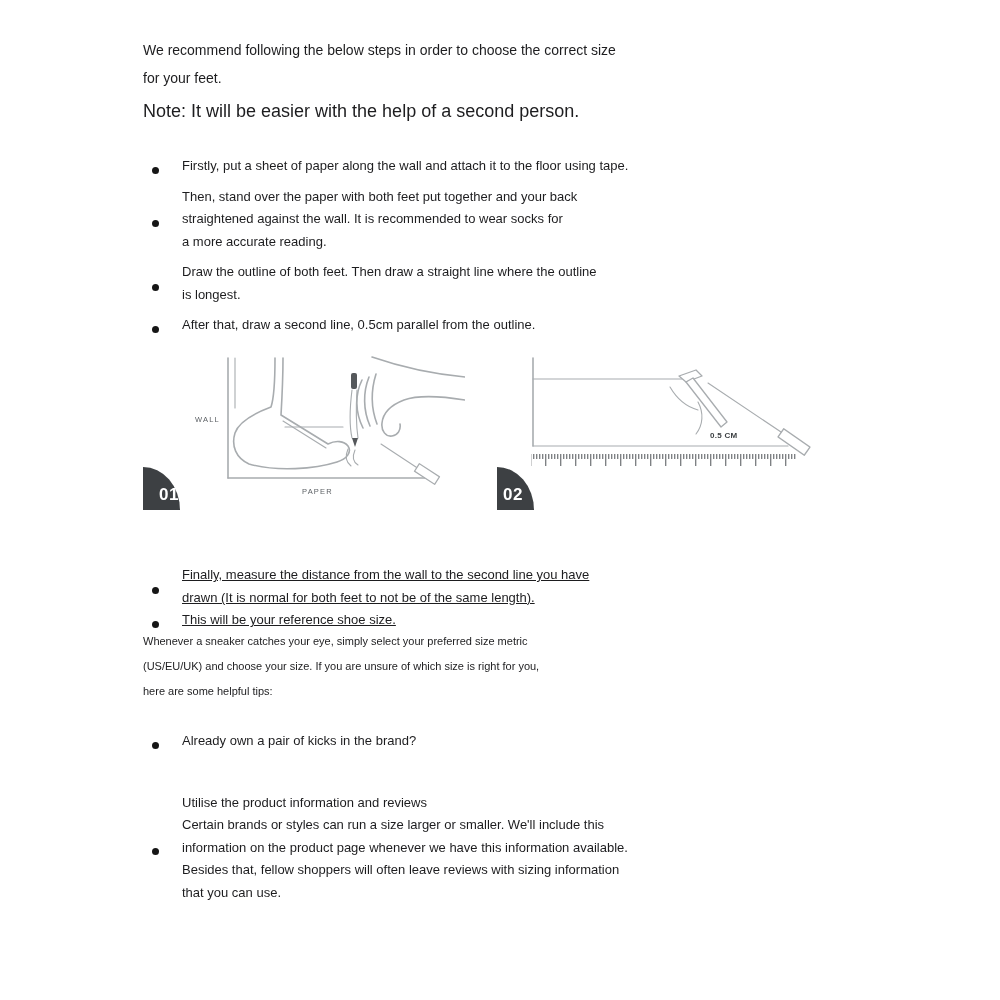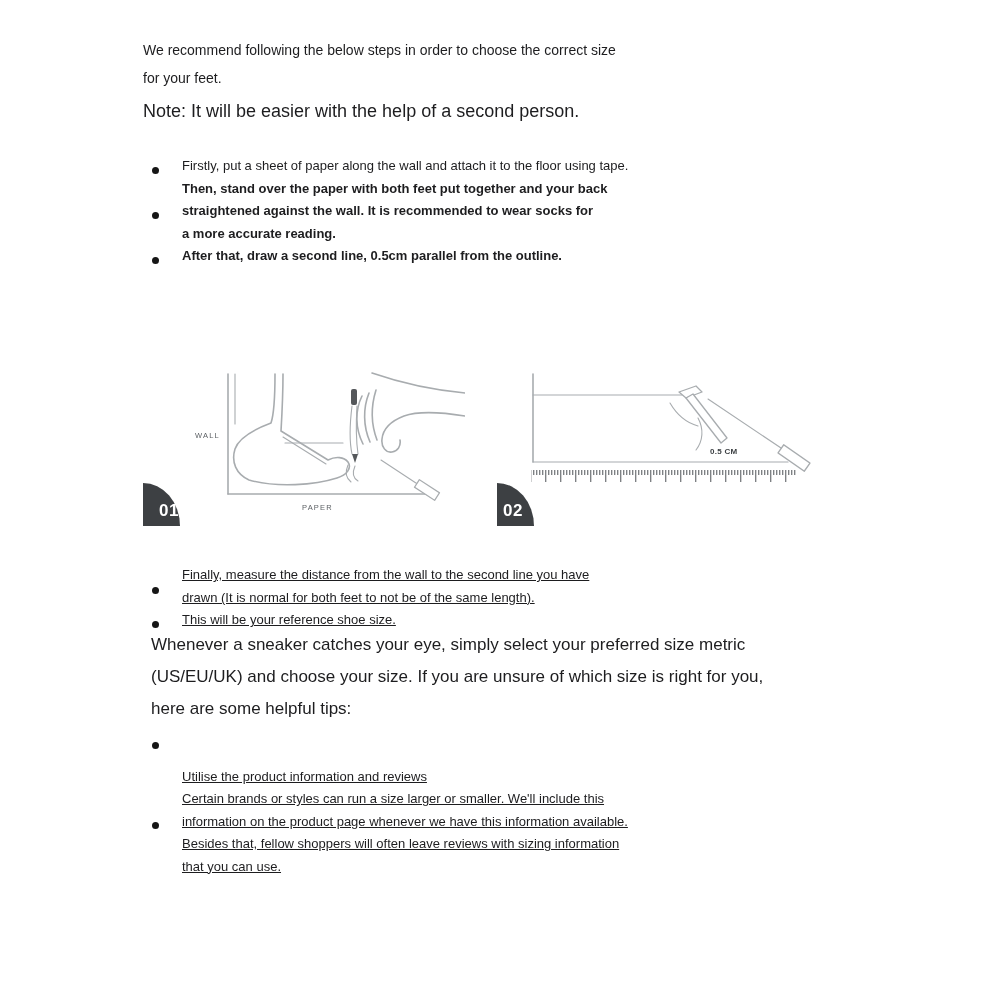--- a/index.html
+++ b/index.html
@@ -12,31 +12,31 @@
     position:relative;width:1000px;height:1000px;background:var(--paper);
     font-family:"Liberation Sans", sans-serif;color:var(--ink);overflow:hidden;
   }
   .pre{white-space:pre-line;}
   
   .sec{position:absolute;left:143px;width:800px;}
   #intro{top:36px;font-size:14px;line-height:28px;}
   #note{top:100px;font-size:18px;line-height:22px;}
   #steps{top:155px;}
   #measure{top:564px;text-decoration:underline;}
-  #sizing{top:629px;font-size:17px;line-height:32px;margin-left:8px;}
+  #sizing{top:629px;font-size:11px;line-height:25px;}
   #tips{top:730px;}
   ul.blist{list-style:none;margin:0;padding:0;}
   ul.blist li{display:flex;align-items:center;font-size:13px;line-height:22.5px;}
-  #steps li + li{font-weight:bold;}
+  #steps li + li{margin-top:8px;}
   #measure li + li{margin-top:0;}
-  #tips li + li{margin-top:13px;text-decoration:underline;}
+  #tips li + li{margin-top:39px;}
   .dot{flex:0 0 auto;width:7px;height:7px;border-radius:50%;background:var(--bullet);margin:8px 23px 0 9px;}
   .li-text{flex:1 1 auto;}
   
-  #diagrams{position:absolute;left:0;top:364px;width:896px;height:170px;}
+  #diagrams{position:absolute;left:0;top:348px;width:896px;height:170px;}
   .badge{
     position:absolute;width:37px;height:43px;background:var(--badge-bg);
     border-radius:0 100% 0 0;color:var(--badge-text);font-weight:bold;font-size:17px;
     display:flex;align-items:flex-end;padding:0 0 5px 6px;box-sizing:border-box;
     letter-spacing:.5px;
   }
   #badge-1{left:143px;top:119px;padding-left:16px;}
   #badge-2{left:497px;top:119px;}
   .dsvg{position:absolute;top:2px;}
   #dsvg-1{left:175px;}
@@ -62,20 +62,25 @@
   <ul class="blist sec" id="steps">
     <li>
       <span class="dot"></span>
       <span class="li-text pre">Firstly, put a sheet of paper along the wall and attach it to the floor using tape.</span>
     </li>
     <li>
       <span class="dot"></span>
       <span class="li-text pre">Then, stand over the paper with both feet put together and your back
 straightened against the wall. It is recommended to wear socks for
 a more accurate reading.</span>
+    </li>
+    <li>
+      <span class="dot"></span>
+      <span class="li-text pre">Draw the outline of both feet. Then draw a straight line where the outline
+is longest.</span>
     </li>
     <li>
       <span class="dot"></span>
       <span class="li-text pre">After that, draw a second line, 0.5cm parallel from the outline.</span>
     </li>
   </ul>
 
   <div id="diagrams">
 
     <svg class="dsvg" id="dsvg-1" width="290" height="160" viewBox="0 0 290 160">
@@ -160,21 +165,21 @@
   </ul>
 
   <div class="sec pre" id="sizing">Whenever a sneaker catches your eye, simply select your preferred size metric
 (US/EU/UK) and choose your size. If you are unsure of which size is right for you,
 here are some helpful tips:</div>
 
   <ul class="blist sec" id="tips">
     <li>
       <span class="dot"></span>
       <span class="li-text">
-        <br>
+        <span class="pre">Already own a pair of kicks in the brand?</span><br>
       </span>
     </li>
     <li>
       <span class="dot"></span>
       <span class="li-text">
         <span class="pre">Utilise the product information and reviews</span><br>
         <span class="pre">Certain brands or styles can run a size larger or smaller. We'll include this
 information on the product page whenever we have this information available.
 Besides that, fellow shoppers will often leave reviews with sizing information
 that you can use.</span>

